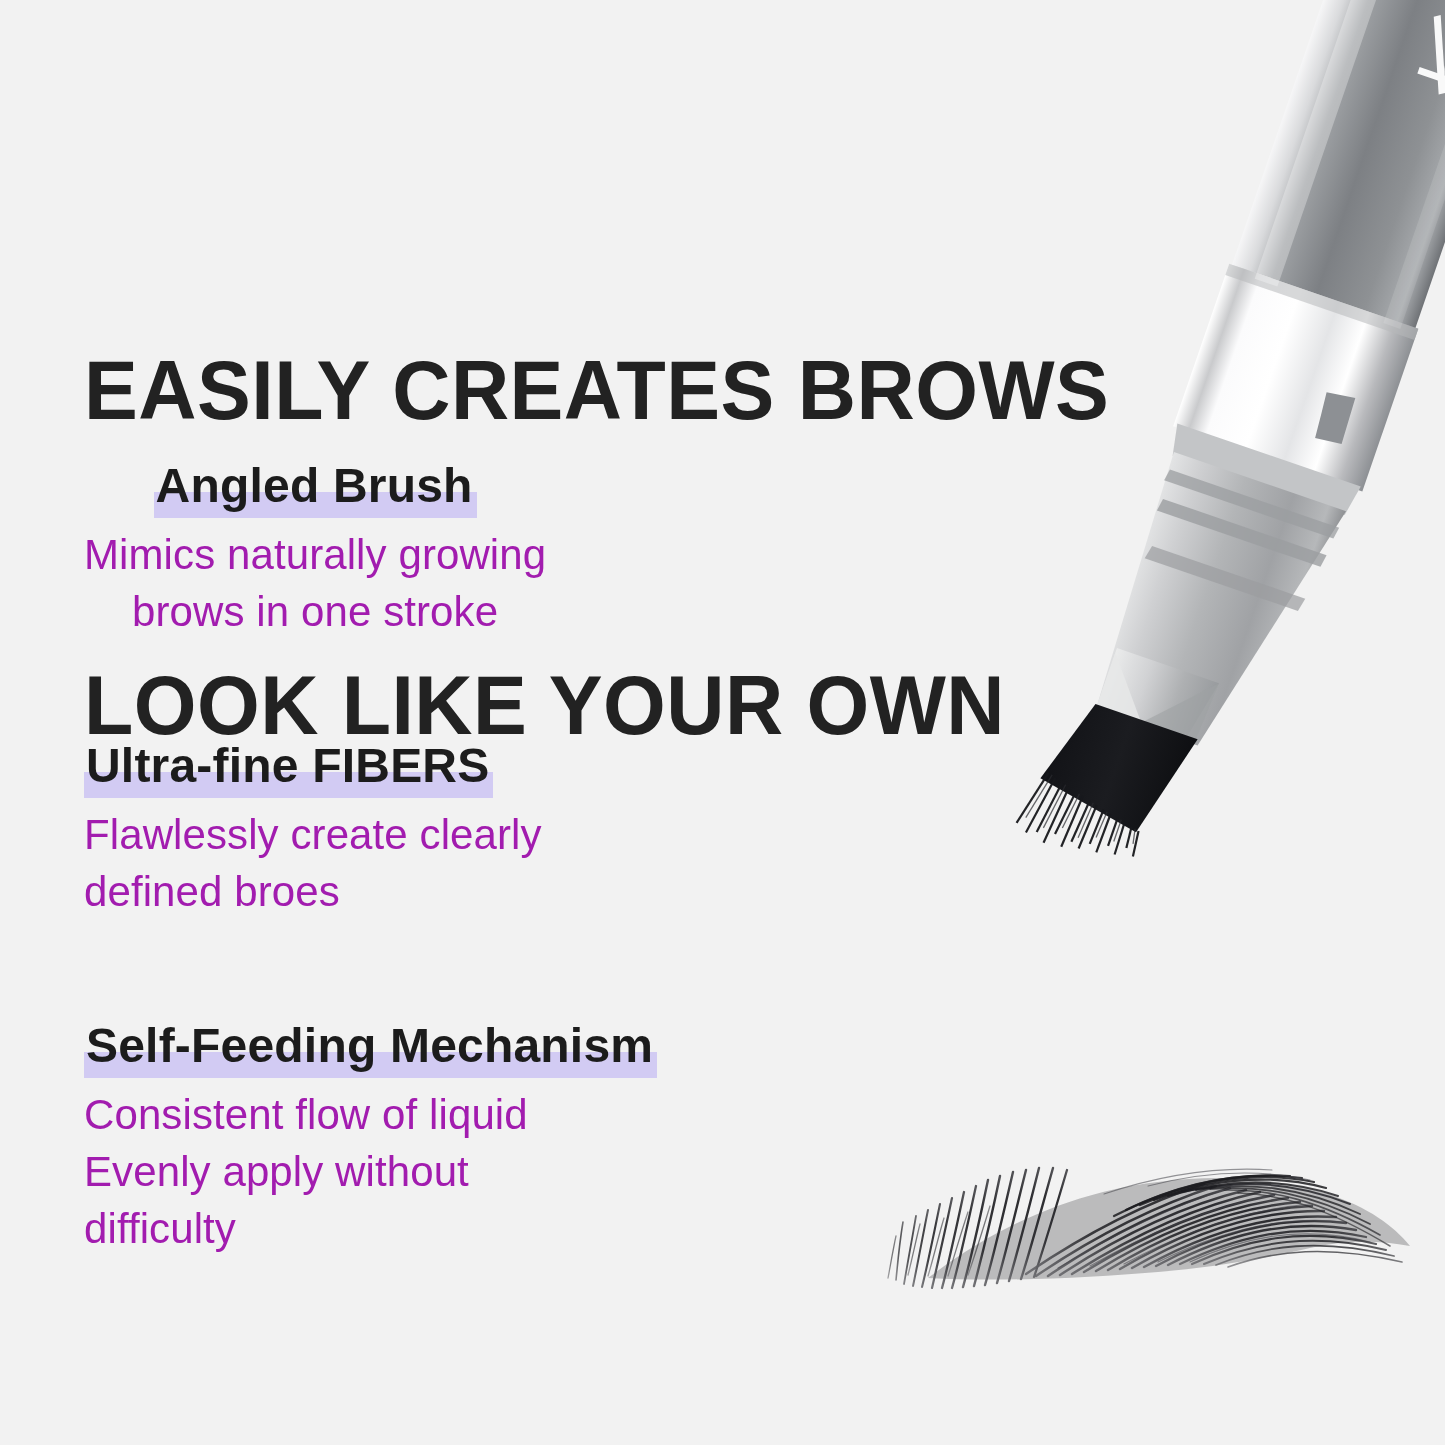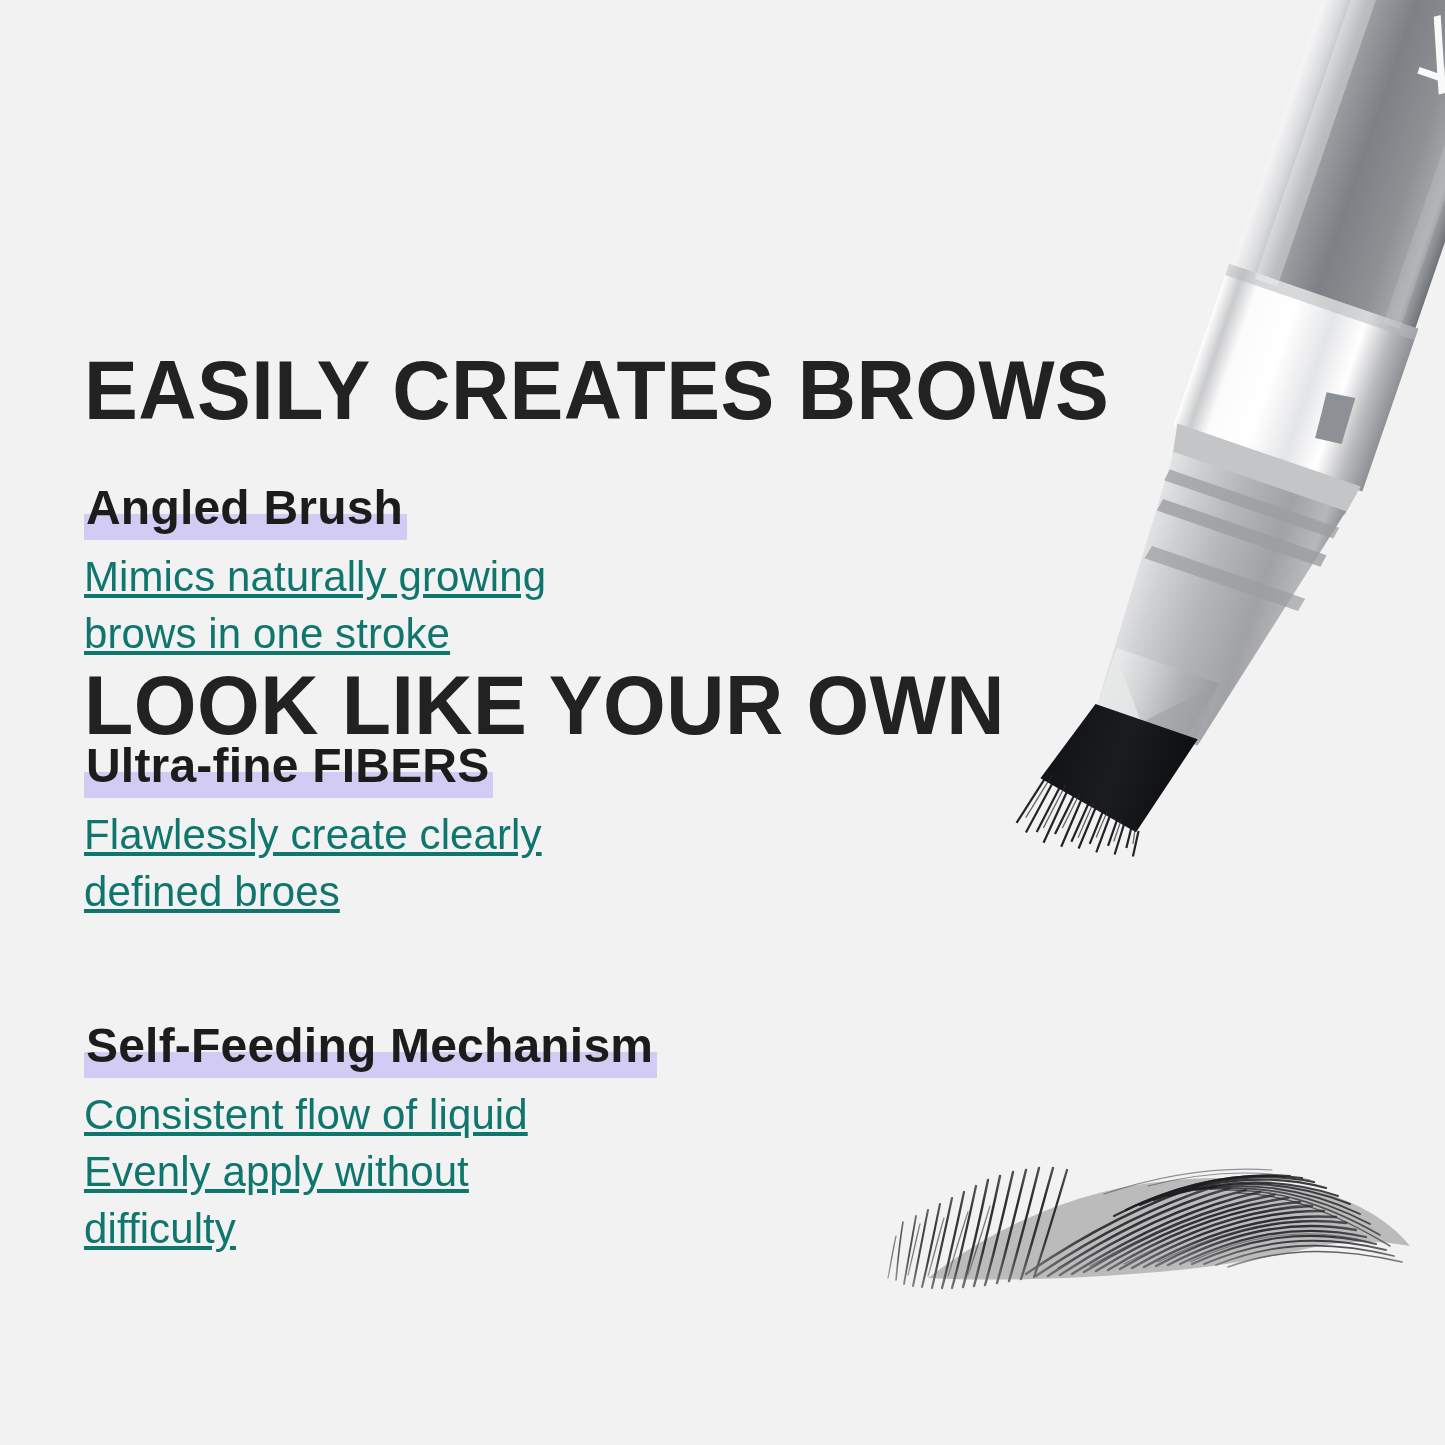--- a/index.html
+++ b/index.html
@@ -39,21 +39,21 @@
     transform-origin: left top;
     white-space: pre;
   }
   #headline .hl-line { display: block; }
 
   
   .feature {
     position: absolute;
     left: 84px;
   }
-  #feature-0 { top: 480px; }
+  #feature-0 { top: 458px; text-align: center; }
   #feature-1 { top: 738px; }
   #feature-2 { top: 1018px; }
 
   .feature-heading {
     position: relative;
     display: inline-block;
     color: #1c1c1c;
     font-weight: 700;
     font-size: 48px;
     line-height: 56px;
@@ -71,27 +71,26 @@
     background: #d2cbf3;
     z-index: -1;
   }
   .feature-heading .heading-text {
     position: relative;
     z-index: 2;
   }
 
   .feature-body {
     margin-top: 12px;
-    color: #0f766e;
+    color: #a21caf;
     font-weight: 400;
     font-size: 42px;
     line-height: 57px;
     letter-spacing: 0.1px;
     white-space: pre-line;
-    text-decoration: underline;
   }
 
   
   #pen {
     position: absolute;
     left: 960px;
     top: -220px;
     width: 600px;
     height: 1320px;
     pointer-events: none;

